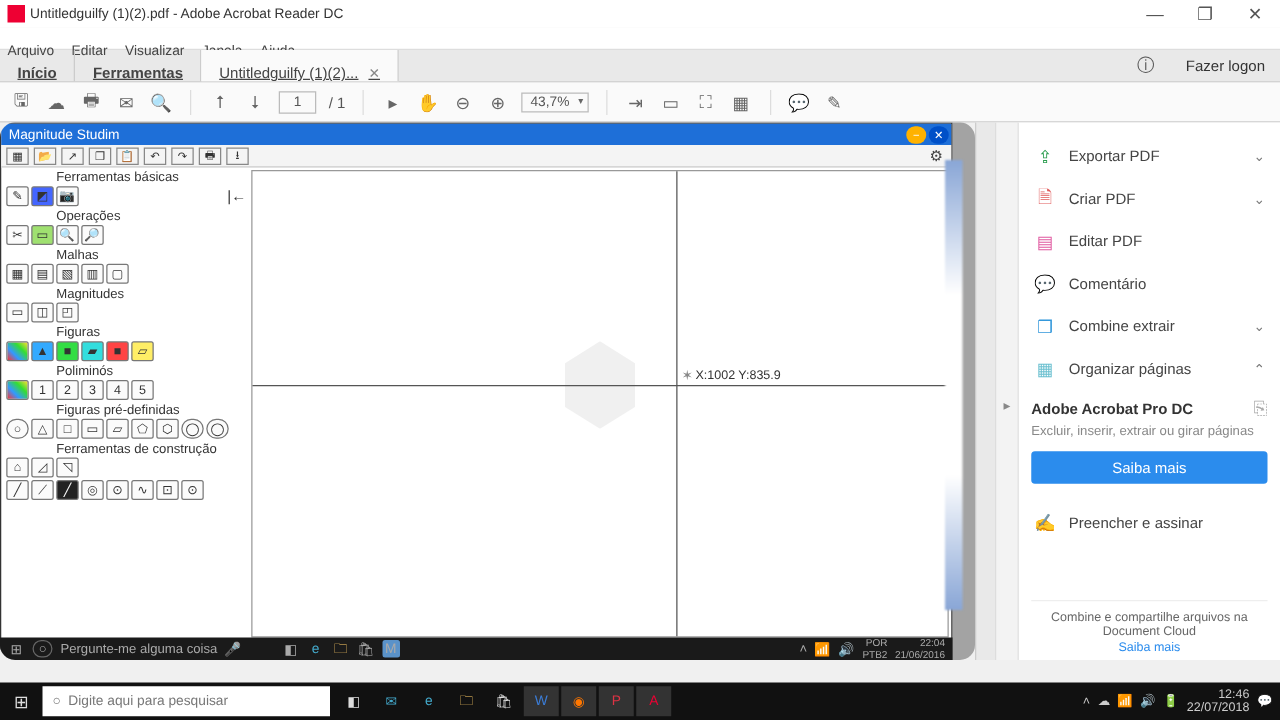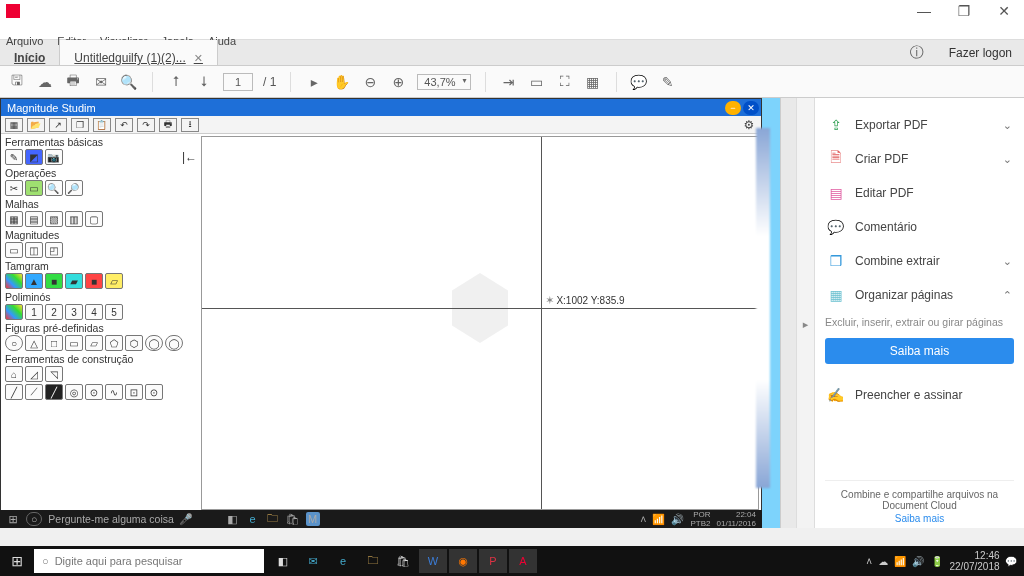--- a/index.html
+++ b/index.html
@@ -27,37 +27,37 @@
 
 .tbar { height:32px; background:#fafafa; border-bottom:1px solid #ccc; display:flex; align-items:center; padding:0 8px; gap:10px; font-size:12px; color:#555; }
 .tbar .sep { width:1px; height:20px; background:#ddd; margin:0 4px;}
 .tbar .ico { width:18px; height:18px; display:flex; align-items:center; justify-content:center; font-size:14px; color:#666;}
 .tbar .pagebox { width:30px; height:18px; border:1px solid #bbb; text-align:center; font-size:11px; line-height:16px;}
 .tbar .zoom { border:1px solid #bbb; padding:1px 14px 1px 6px; font-size:11px; position:relative;}
 .tbar .zoom:after { content:"▾"; position:absolute; right:3px; font-size:8px; color:#666; }
 
 
 .main { display:flex; height:430px; }
-.docwrap { flex:1; background:#7dd3fc; position:relative; overflow:hidden; }
+.docwrap { flex:1; background:#a3a3a3; position:relative; overflow:hidden;border-radius:12px; }
 
 
 .magwin { position:absolute; left:0; top:0; width:762px; height:430px; background:#fff; border:1px solid #333; }
 .magtitle { height:17px; background:#1e6fd8; color:#fff; font-size:11px; display:flex; align-items:center; padding-left:6px; }
 .magtitle .spacer { flex:1; }
 .magtitle .wbtn { width:16px; height:14px; border-radius:7px; margin-right:2px; display:flex; align-items:center; justify-content:center; font-size:9px; color:#fff;}
 .magtitle .min { background:#ffb200; }
 .magtitle .cls { background:#0050c8; }
 .magtbar { height:18px; background:#f4f4f4; border-bottom:1px solid #ccc; display:flex; align-items:center; gap:4px; padding:0 4px;}
 .magtbar .mi { width:18px; height:14px; border:1px solid #888; font-size:9px; display:flex; align-items:center; justify-content:center; color:#333; }
 .magtbar .gear { margin-left:auto; width:16px; height:14px; display:flex; align-items:center; justify-content:center; font-size:12px; color:#444;}
 
 .magbody { display:flex; height:378px; }
 .magside { width:200px; padding:2px 4px; font-size:10.5px; color:#333; overflow:hidden; }
 .magside .grp { margin-bottom:2px; }
-.magside .grp .lbl { display:block; margin-bottom:1px; }
+.magside .grp .lbl { display:block; margin-bottom:1px;margin-left:40px; }
 .iconrow { display:flex; gap:2px; flex-wrap:wrap; }
 .iconrow .ib { width:18px; height:16px; border:1px solid #777; border-radius:2px; display:flex; align-items:center; justify-content:center; font-size:10px; background:#fbfbfb; }
 .iconrow .ib.sel { background:#9fe070; }
 .iconrow .ib.clr1 { background:linear-gradient(45deg,#f33,#39f,#3d3,#fd3); }
 .iconrow .ib.blue { background:#3af; }
 .iconrow .ib.green { background:#3d4; }
 .iconrow .ib.cyan { background:#3dd; }
 .iconrow .ib.red { background:#f44; }
 .iconrow .ib.yellow { background:#fe6; }
 .iconrow .ib.round { border-radius:9px; }
@@ -118,37 +118,41 @@
 .taskbar .tray { display:flex; align-items:center; gap:6px; padding-right:6px; font-size:10px; color:#ccc;}
 .taskbar .clock { text-align:right; line-height:11px;}
 
 svg { display:block; }
 </style>
 </head>
 <body>
 
 <div class="titlebar">
   <span class="pdf-ico"></span>
+  <span>Untitledguilfy (1)(2).pdf - Adobe Acrobat Reader DC</span>
   <span class="spacer"></span>
   <span class="winbtn">—</span>
   <span class="winbtn">❐</span>
   <span class="winbtn">✕</span>
 </div>
 
 <div class="menubar">
   <span>Arquivo</span>
   <span>Editar</span>
   <span>Visualizar</span>
   <span>Janela</span>
   <span>Ajuda</span>
 </div>
 
 <div class="tabs">
   <div class="tab">
       <b>Início</b>
+    </div>
+  <div class="tab">
+      <b>Ferramentas</b>
     </div>
   <div class="tab doc">
     <span>Untitledguilfy (1)(2)...</span>
     <span class="x">✕</span>
   </div>
   <div class="spacer"></div>
   <div class="help">ⓘ</div>
   <div class="logon">Fazer logon</div>
 </div>
 
@@ -235,21 +239,21 @@
           </div>
           <div class="grp">
               <span class="lbl">Magnitudes</span>
             <div class="iconrow">
               <span class="ib">▭</span>
               <span class="ib">◫</span>
               <span class="ib">◰</span>
             </div>
           </div>
           <div class="grp">
-              <span class="lbl">Tamgram</span>
+              <span class="lbl">Figuras</span>
             <div class="iconrow">
               <span class="ib clr1"></span>
               <span class="ib blue">▲</span>
               <span class="ib green">■</span>
               <span class="ib cyan">▰</span>
               <span class="ib red">■</span>
               <span class="ib yellow">▱</span>
             </div>
           </div>
           <div class="grp">
@@ -335,21 +339,21 @@
       <span class="spacer2"></span>
       <span>˄</span>
       <span>📶</span>
       <span>🔊</span>
       <div class="ptb">
         <div>POR</div>
           <div>PTB2</div>
       </div>
       <div class="ptb">
         <div>22:04</div>
-          <div>01/11/2016</div>
+          <div>21/06/2016</div>
       </div>
     </div>
   </div>
 
   <div class="vscroll"></div>
 
   <div class="collapse">▸</div>
 
   <div class="rpanel">
     <div class="ritem">
@@ -372,20 +376,24 @@
     </div>
     <div class="ritem">
       <span class="ric cmb">❒</span>
       <span>Combine extrair</span>
       <span class="chv">⌄</span>
     </div>
     <div class="ritem">
       <span class="ric org">▦</span>
       <span>Organizar páginas</span>
       <span class="chv">⌃</span>
+    </div>
+    <div class="rpro">
+      <span>Adobe Acrobat Pro DC</span>
+      <span class="share">⎘</span>
     </div>
     <div class="rsub">Excluir, inserir, extrair ou girar páginas</div>
     <div class="rbtn">Saiba mais</div>
     <div class="ritem" style="margin-top:14px;">
       <span class="ric fil">✍</span>
       <span>Preencher e assinar</span>
     </div>
     <div class="rstore">
       <span>Combine e compartilhe arquivos na Document Cloud</span>
       <span class="lnk">Saiba mais</span>

